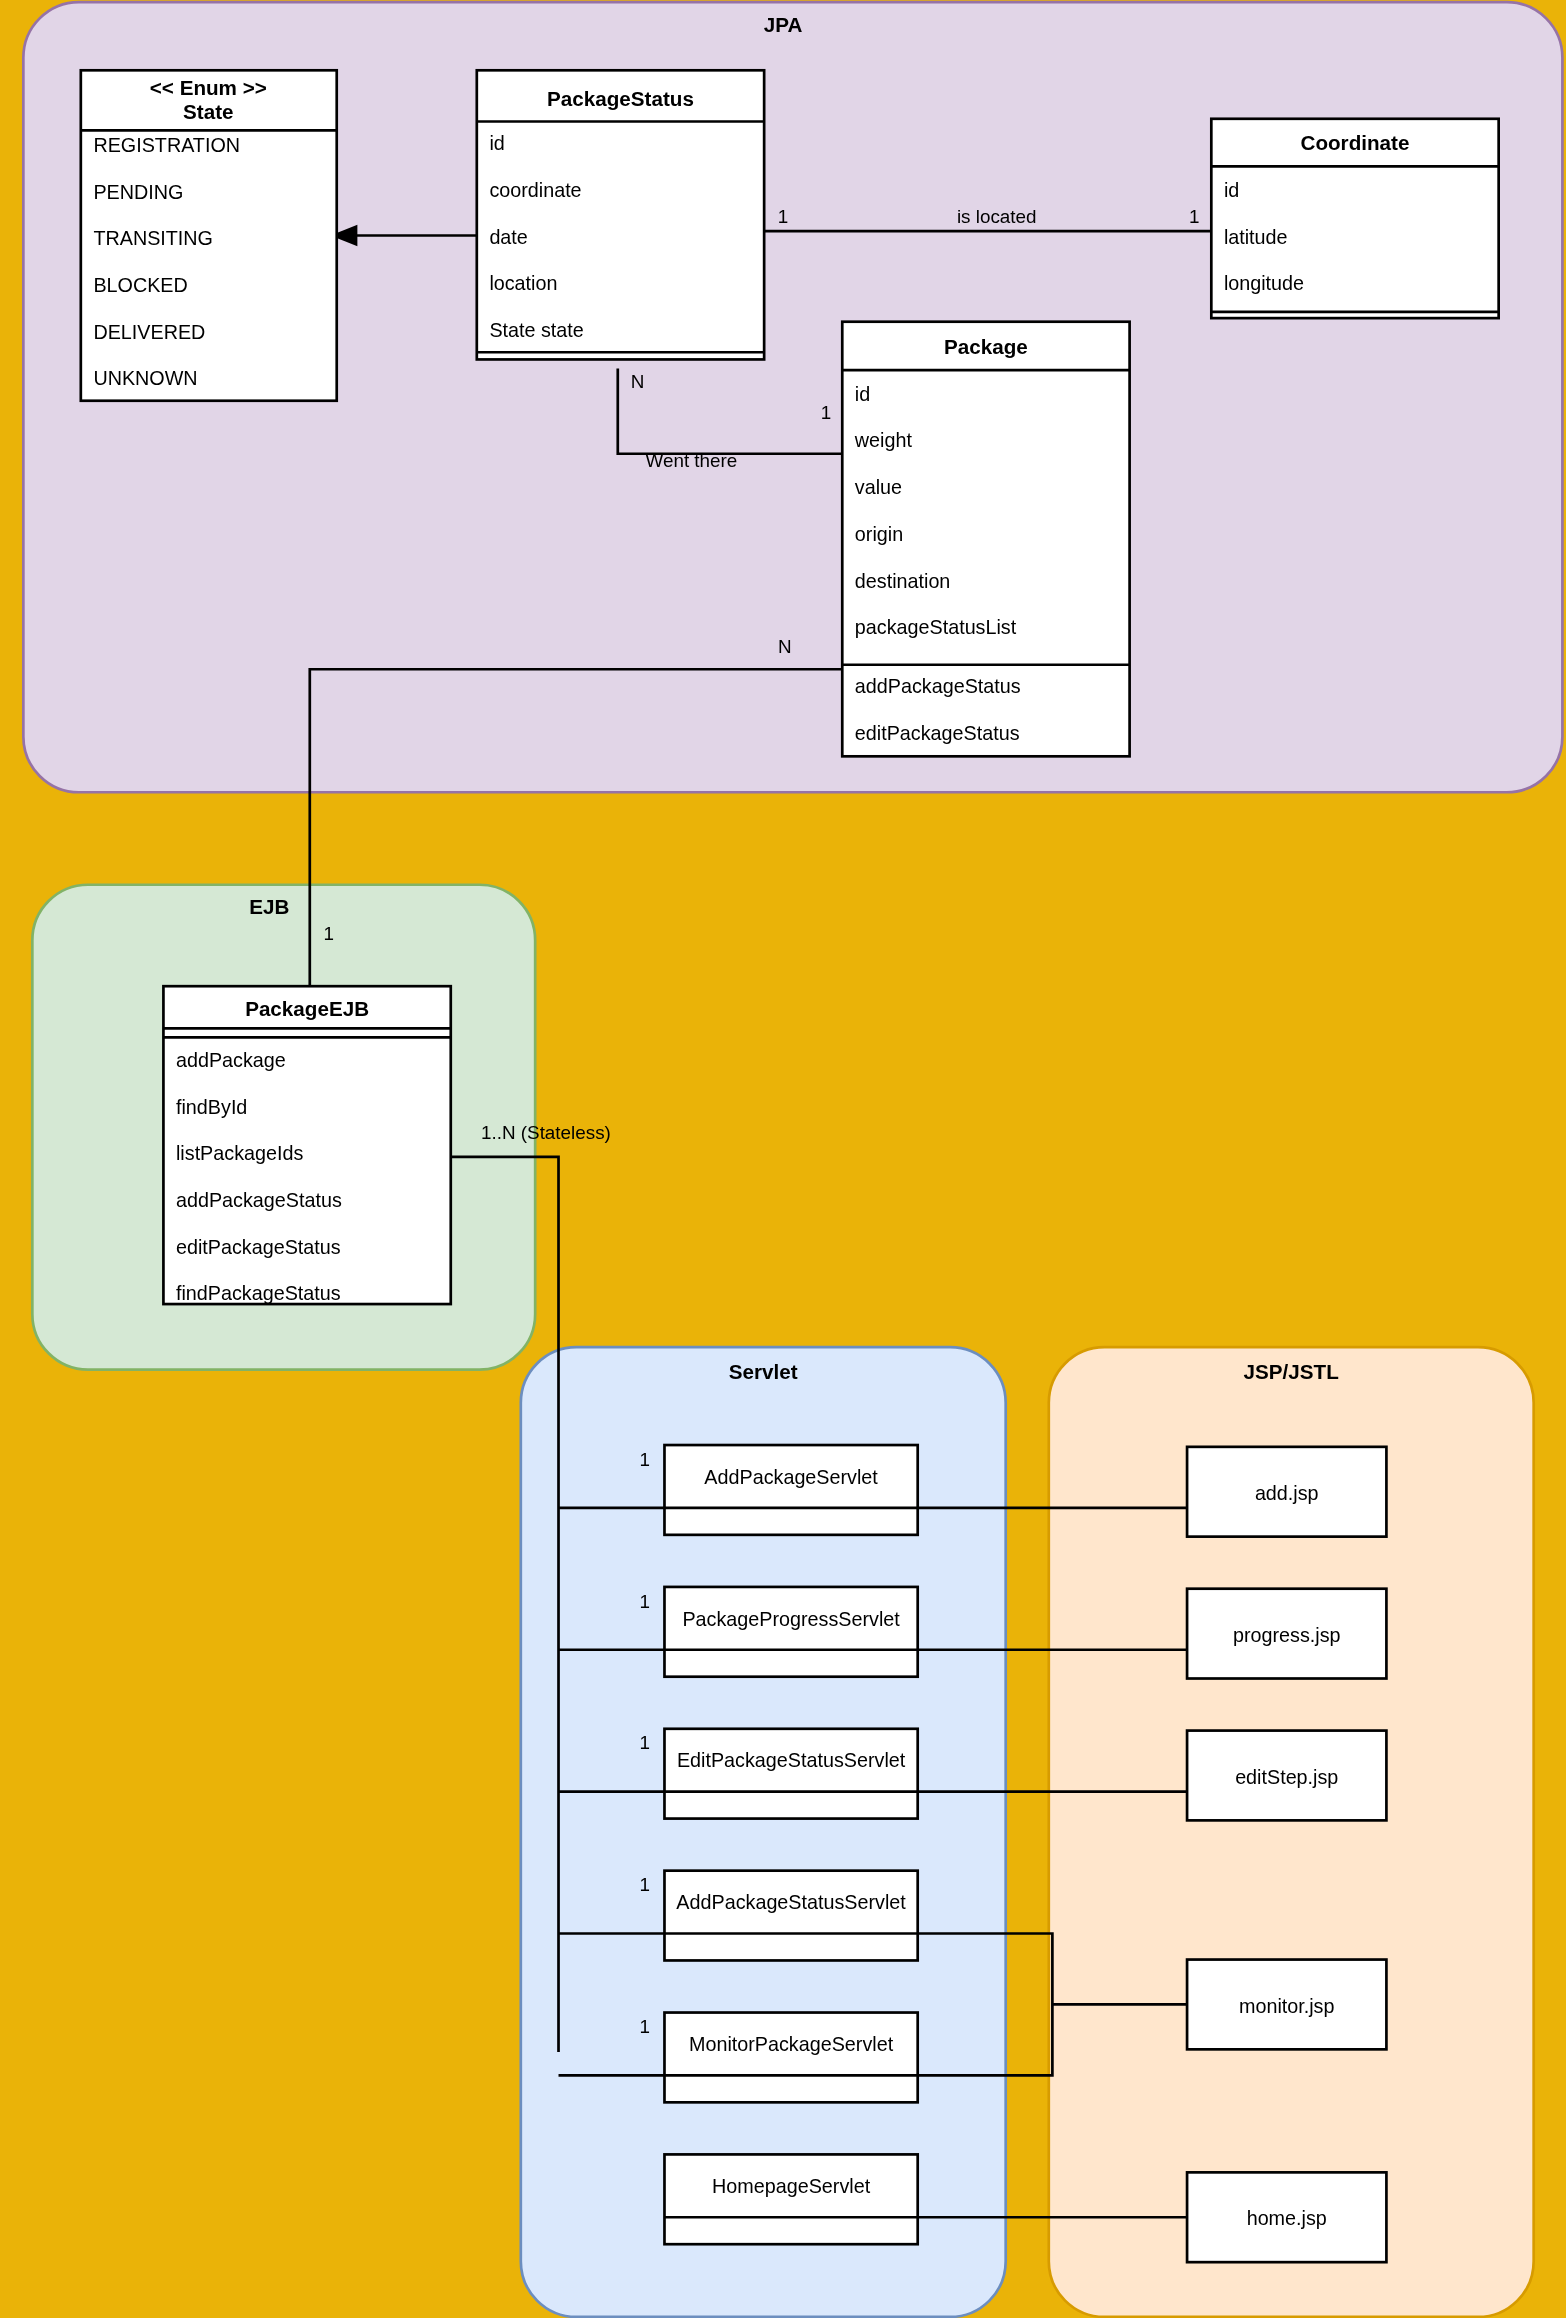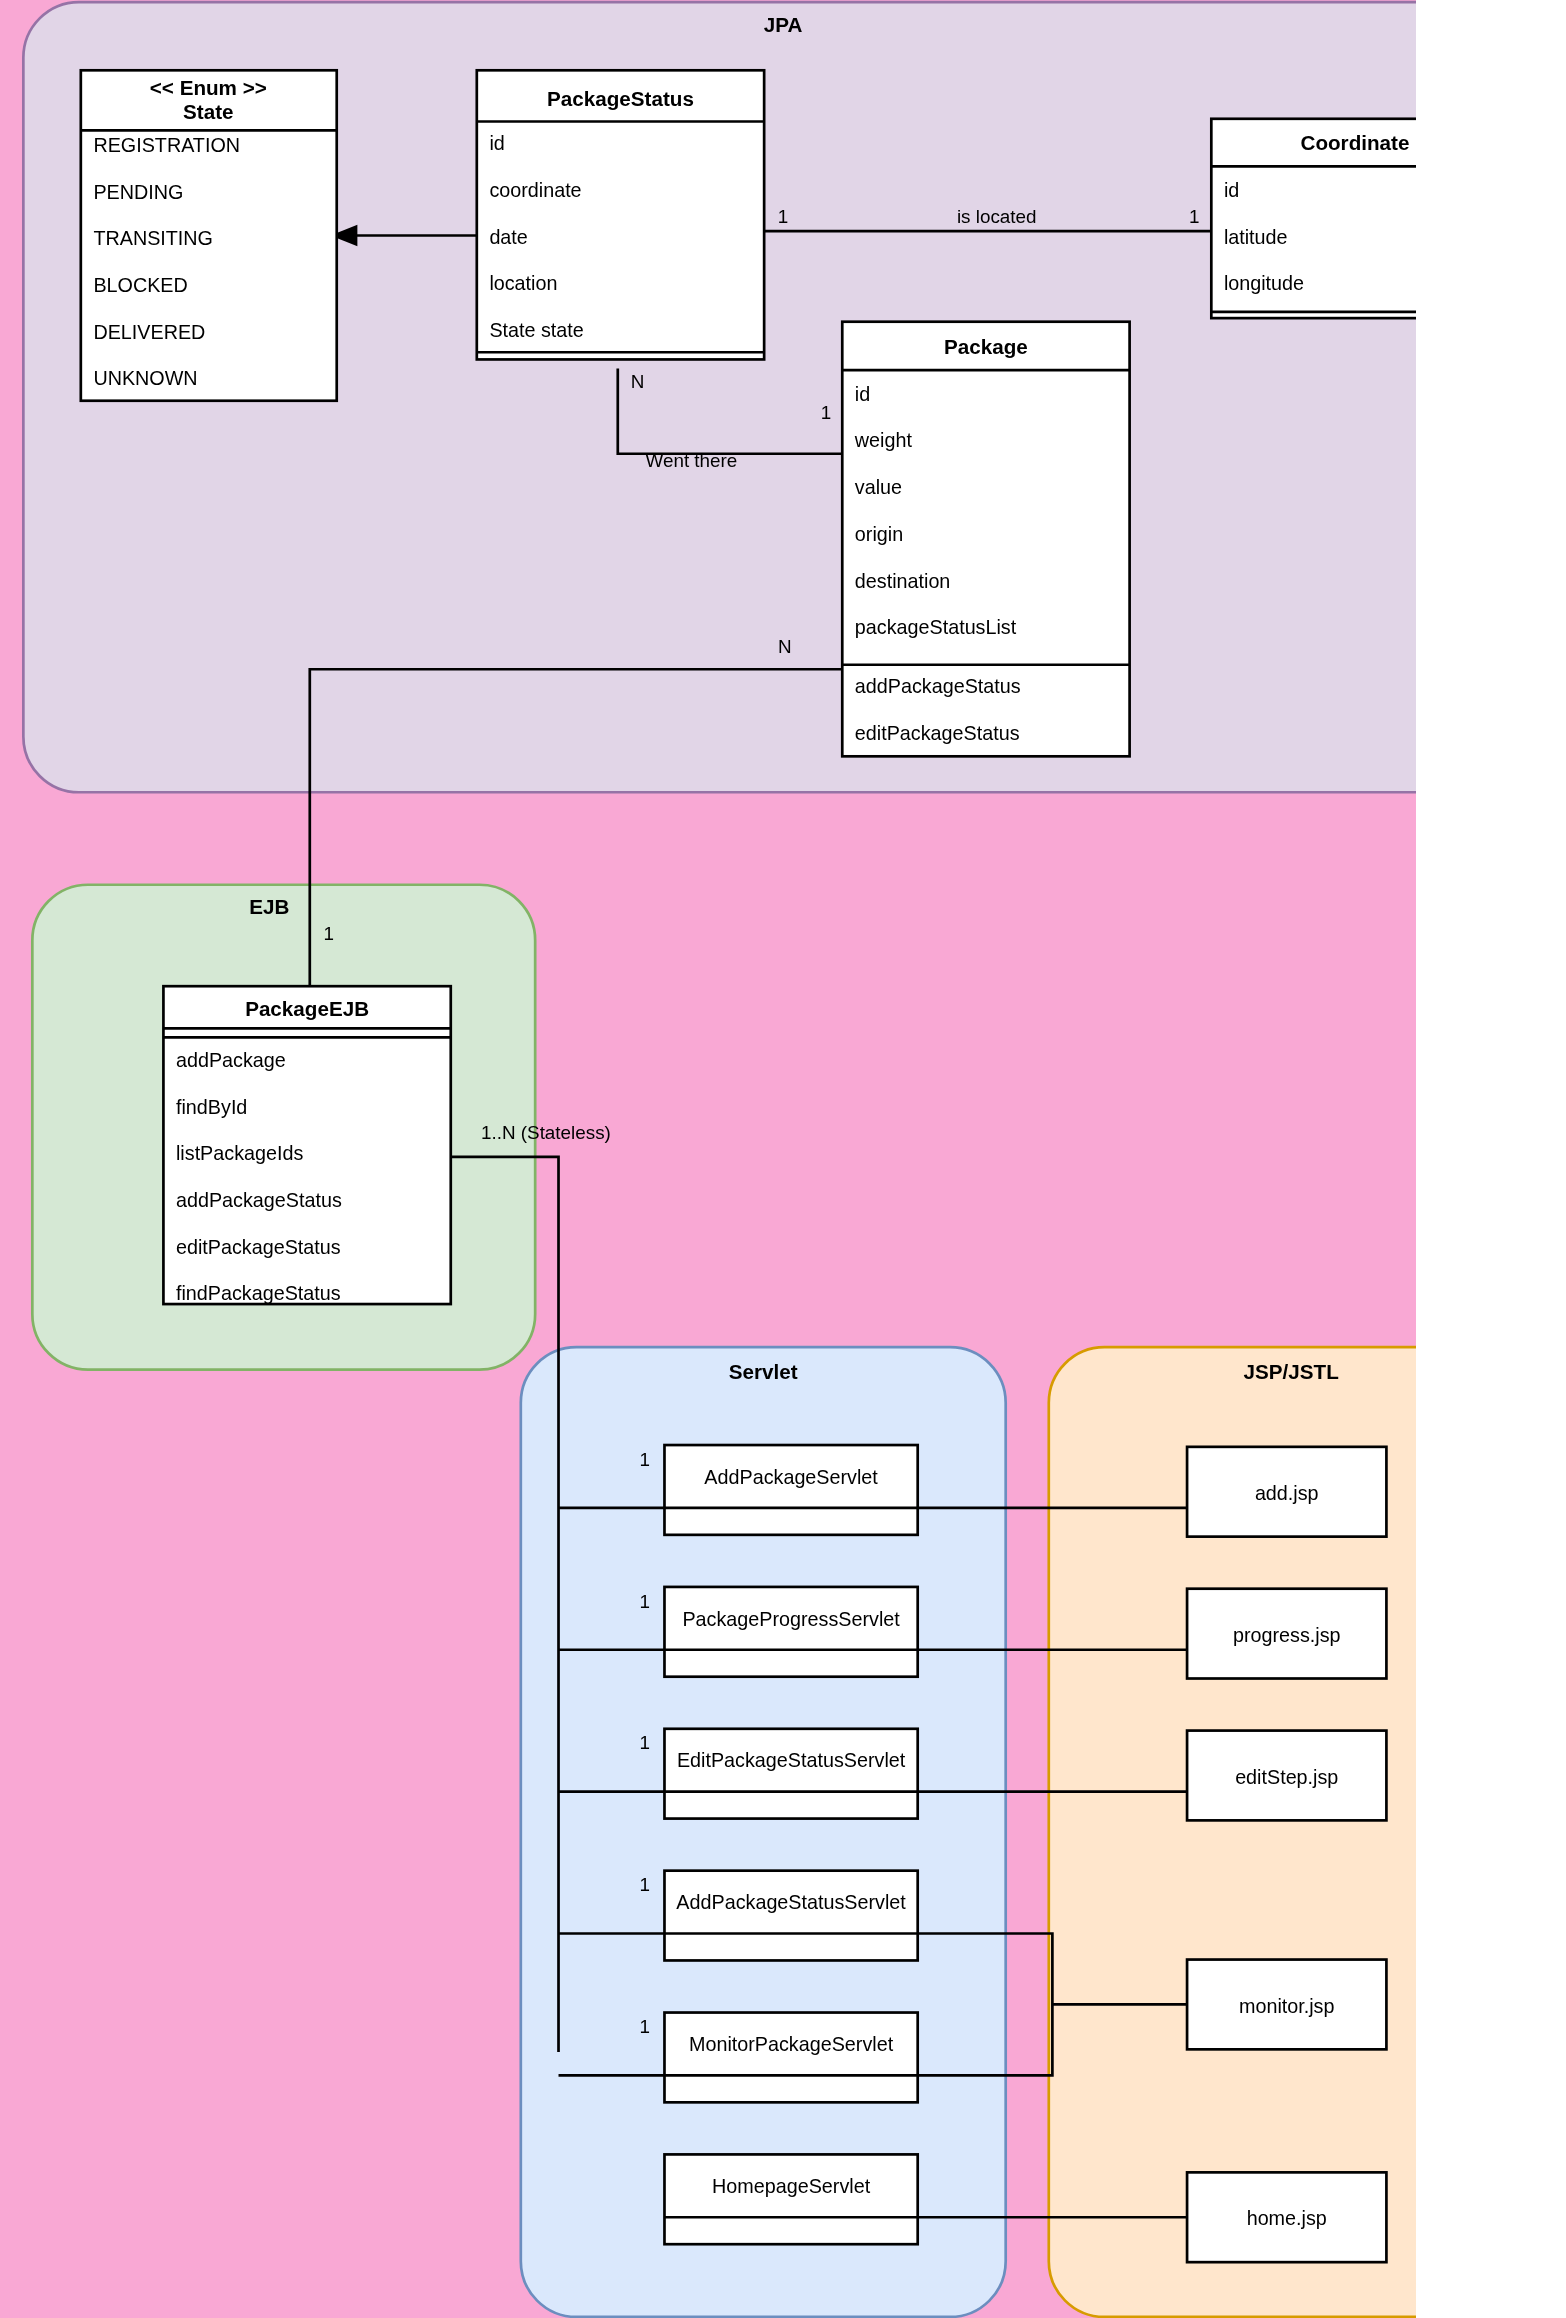--- a/index.html
+++ b/index.html
@@ -1,17 +1,17 @@
 <!DOCTYPE html>
 <html style="font-size:14.4px"><head>
 <meta charset="utf-8">
 <style>
   html,body{margin:0;padding:0;background:#ffffff;}
   body{font-family:"Liberation Sans",sans-serif;}
-  #stage{position:relative;width:1416px;height:2319px;overflow:hidden;background:#f9a8d4;}
+  #stage{position:relative;width:1566px;height:2319px;overflow:hidden;background:#eab308;}
   svg{position:absolute;top:0;left:0;width:1566px;height:2319px;}
   .region{stroke-width:3;}
   .cls-box{fill:#ffffff;stroke:#000000;stroke-width:3;}
   .cls-line{stroke:#000000;stroke-width:3;fill:none;}
   .conn{stroke:#000000;stroke-width:3;fill:none;}
   text{font-family:"Liberation Sans",sans-serif;fill:#000;}
   .region-title{font-size:23px;font-weight:bold;text-anchor:middle;}
   .cls-title{font-size:23px;font-weight:bold;text-anchor:middle;}
   .cls-item{font-size:22px;text-anchor:start;}
   .cls-center{font-size:22px;text-anchor:middle;}

